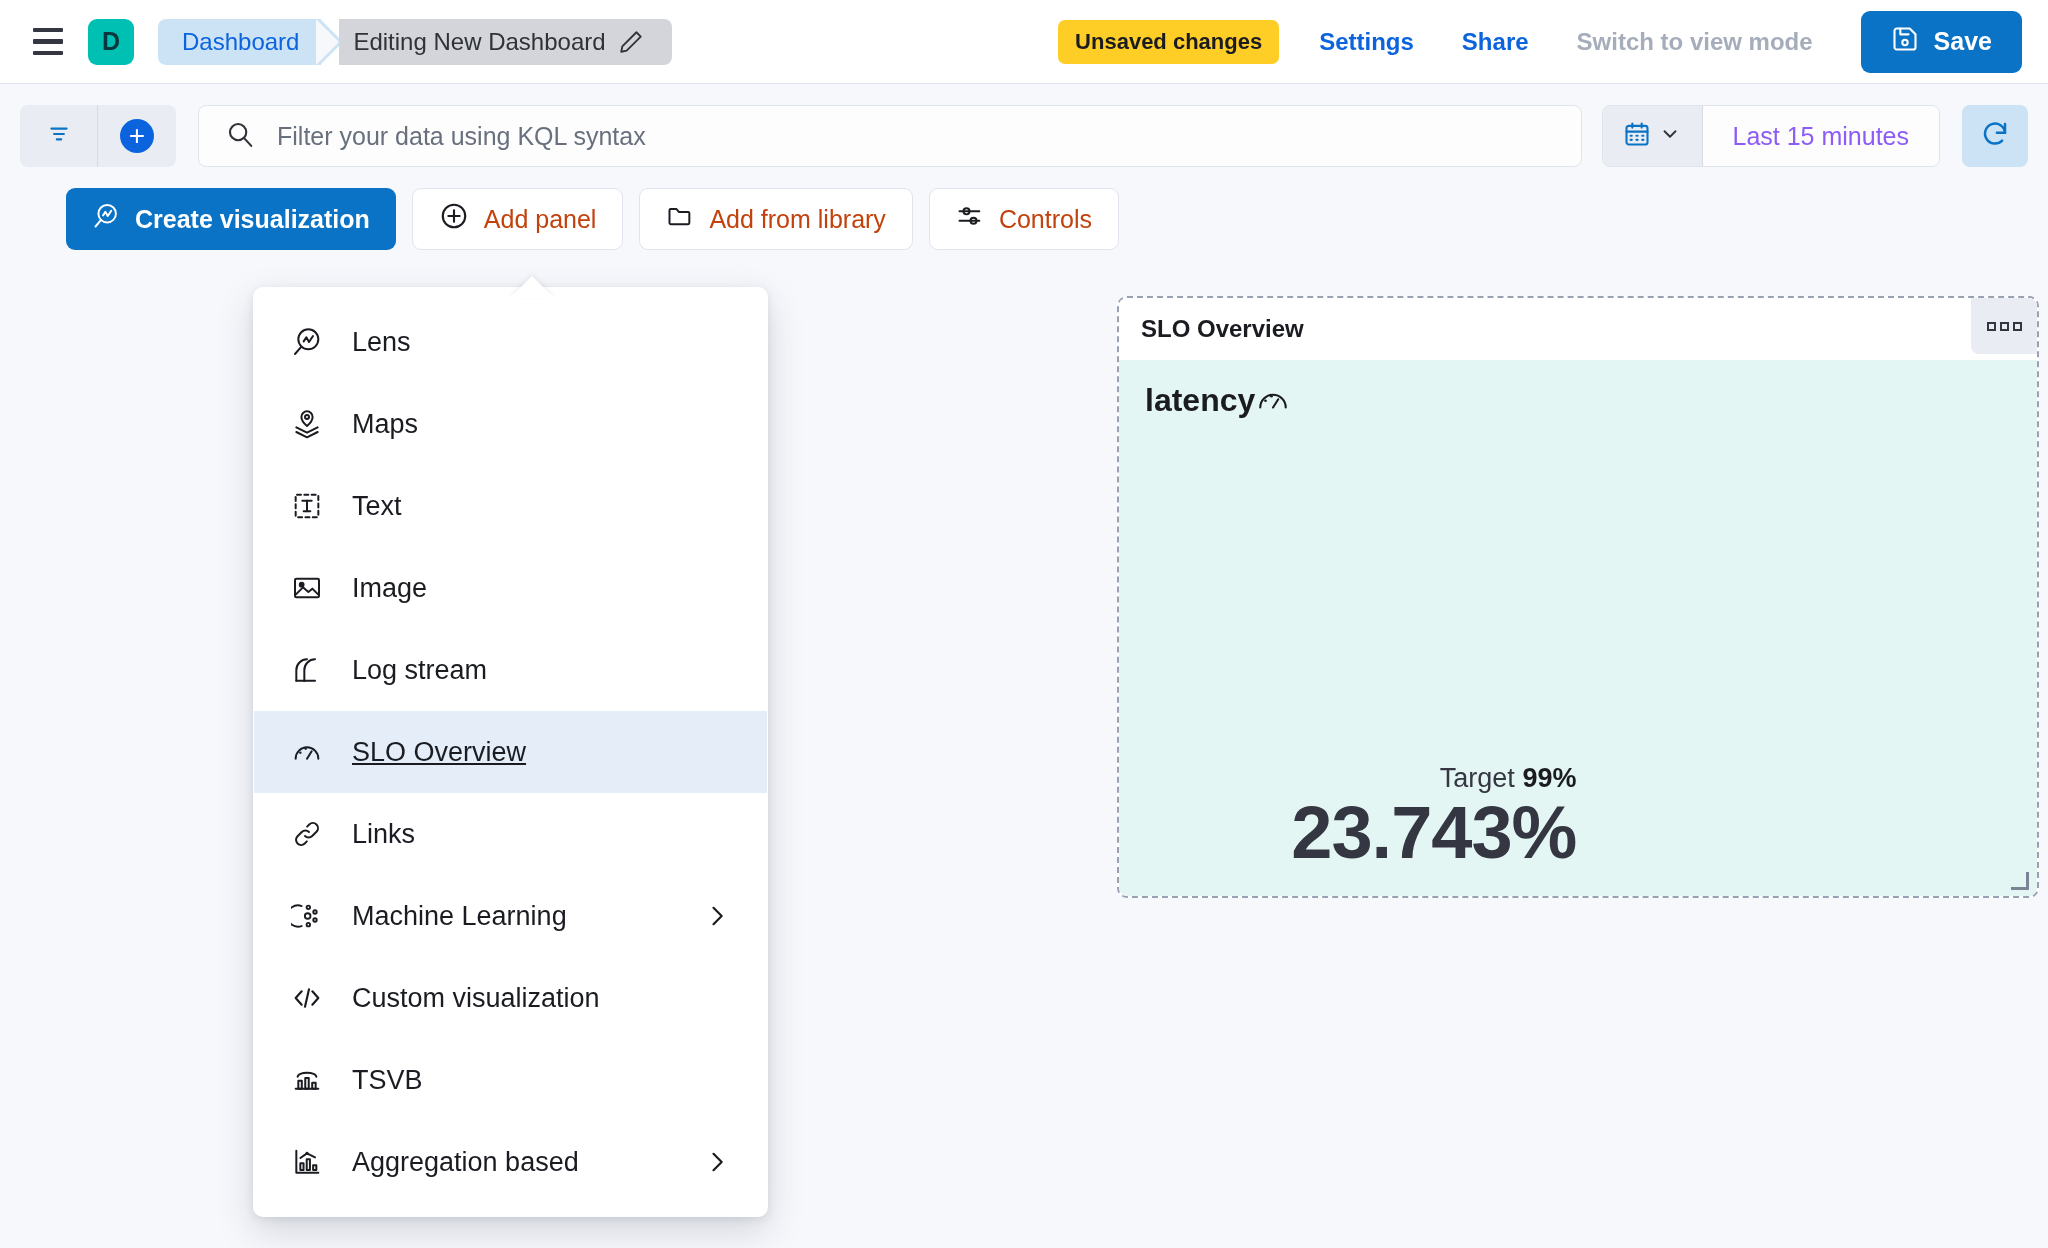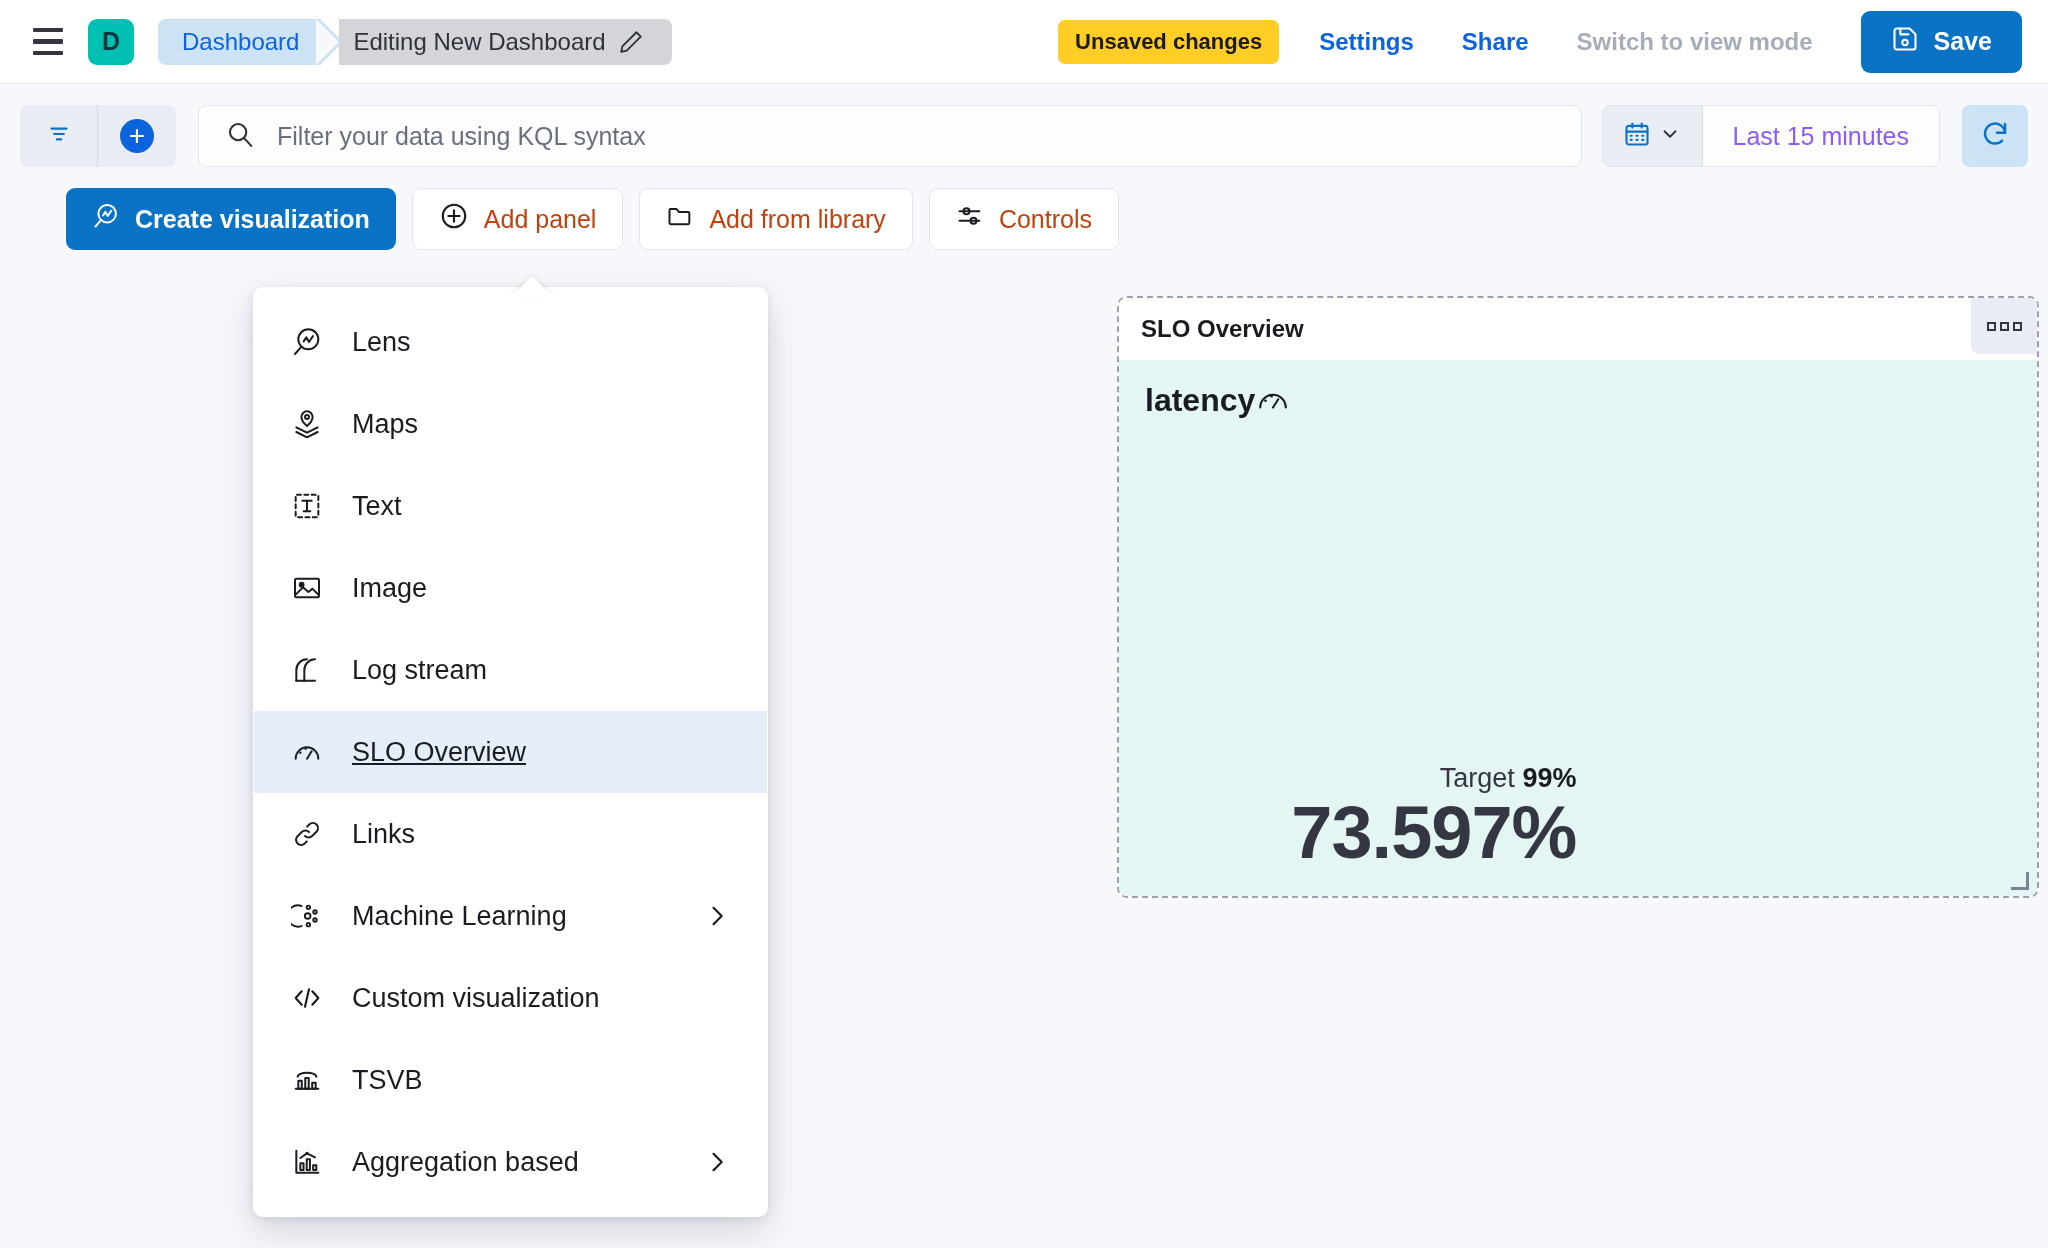--- a/index.html
+++ b/index.html
@@ -731,18 +731,18 @@
           <circle cx="11" cy="9.5" r="0.9" fill="#1A1C21" stroke="none"></circle>
         </svg>
       </span>
     </div>
 
     <div class="slo-body-bottom">
       <div class="slo-target">
         <span>Target</span>
         <b>99%</b>
       </div>
-      <div class="slo-value">73.597%</div>
+      <div class="slo-value">23.743%</div>
     </div>
   </div>
 
   <div class="resize-handle"></div>
 </div>
 
 </body></html>

